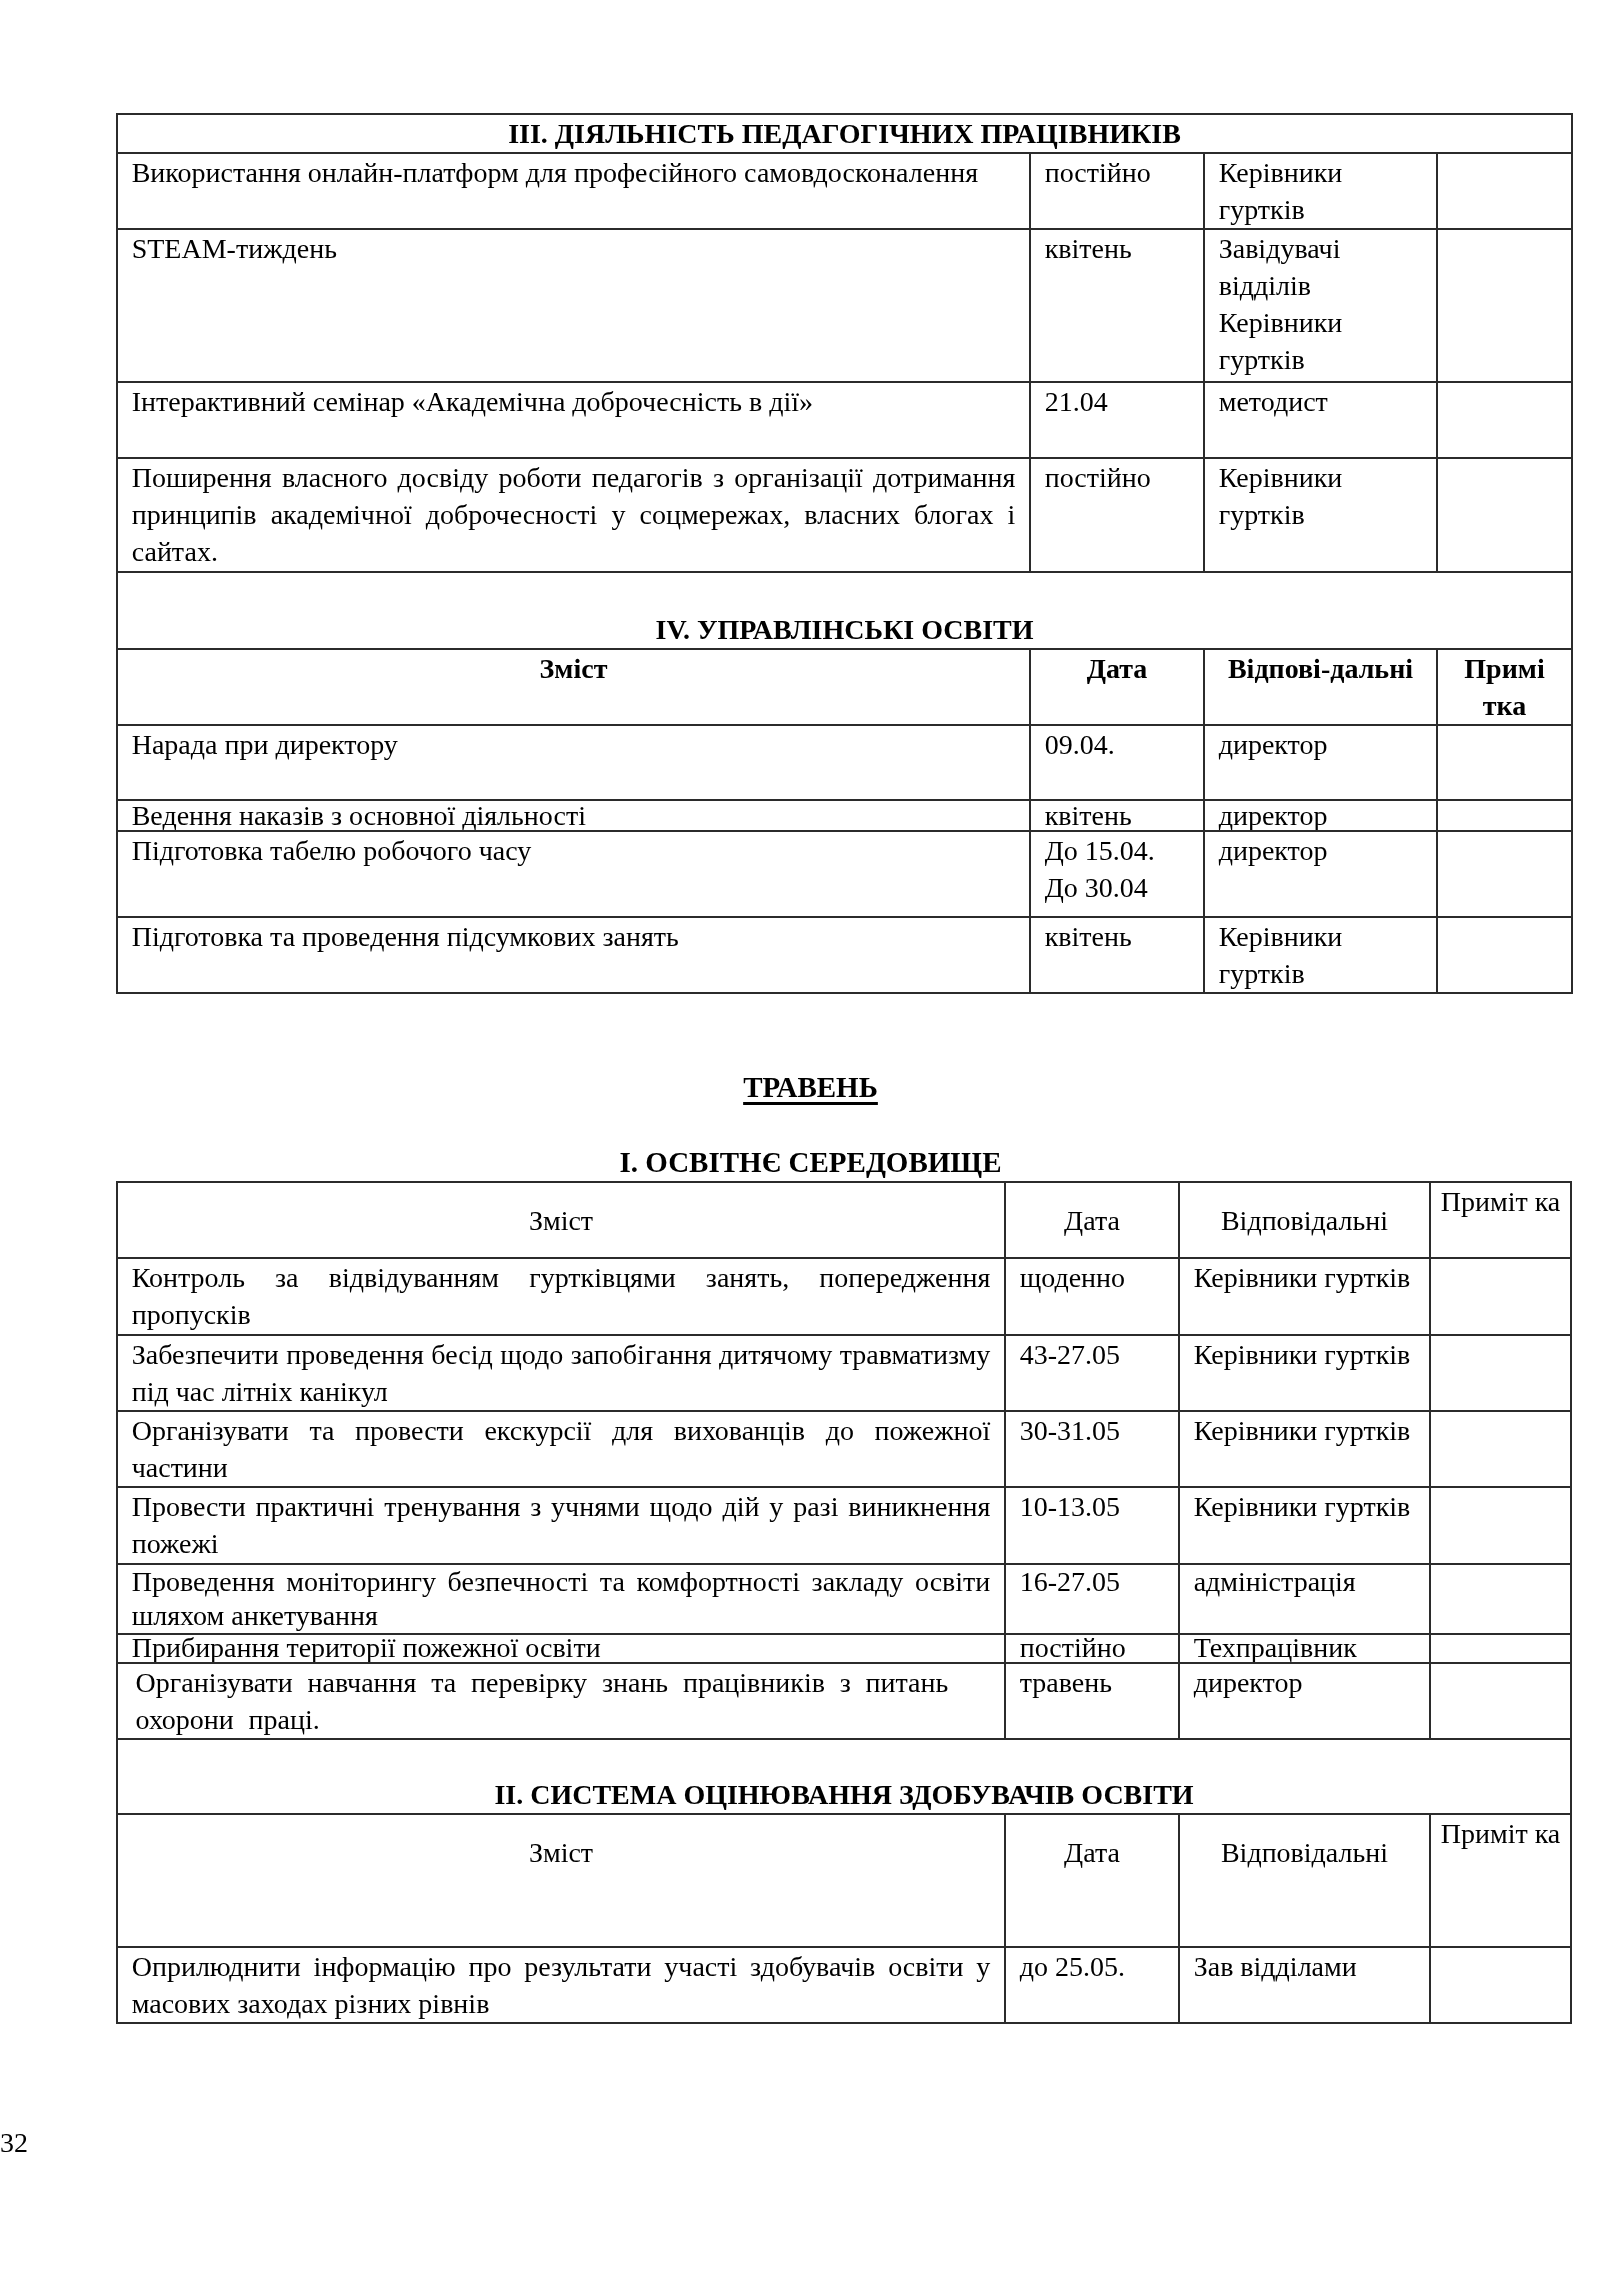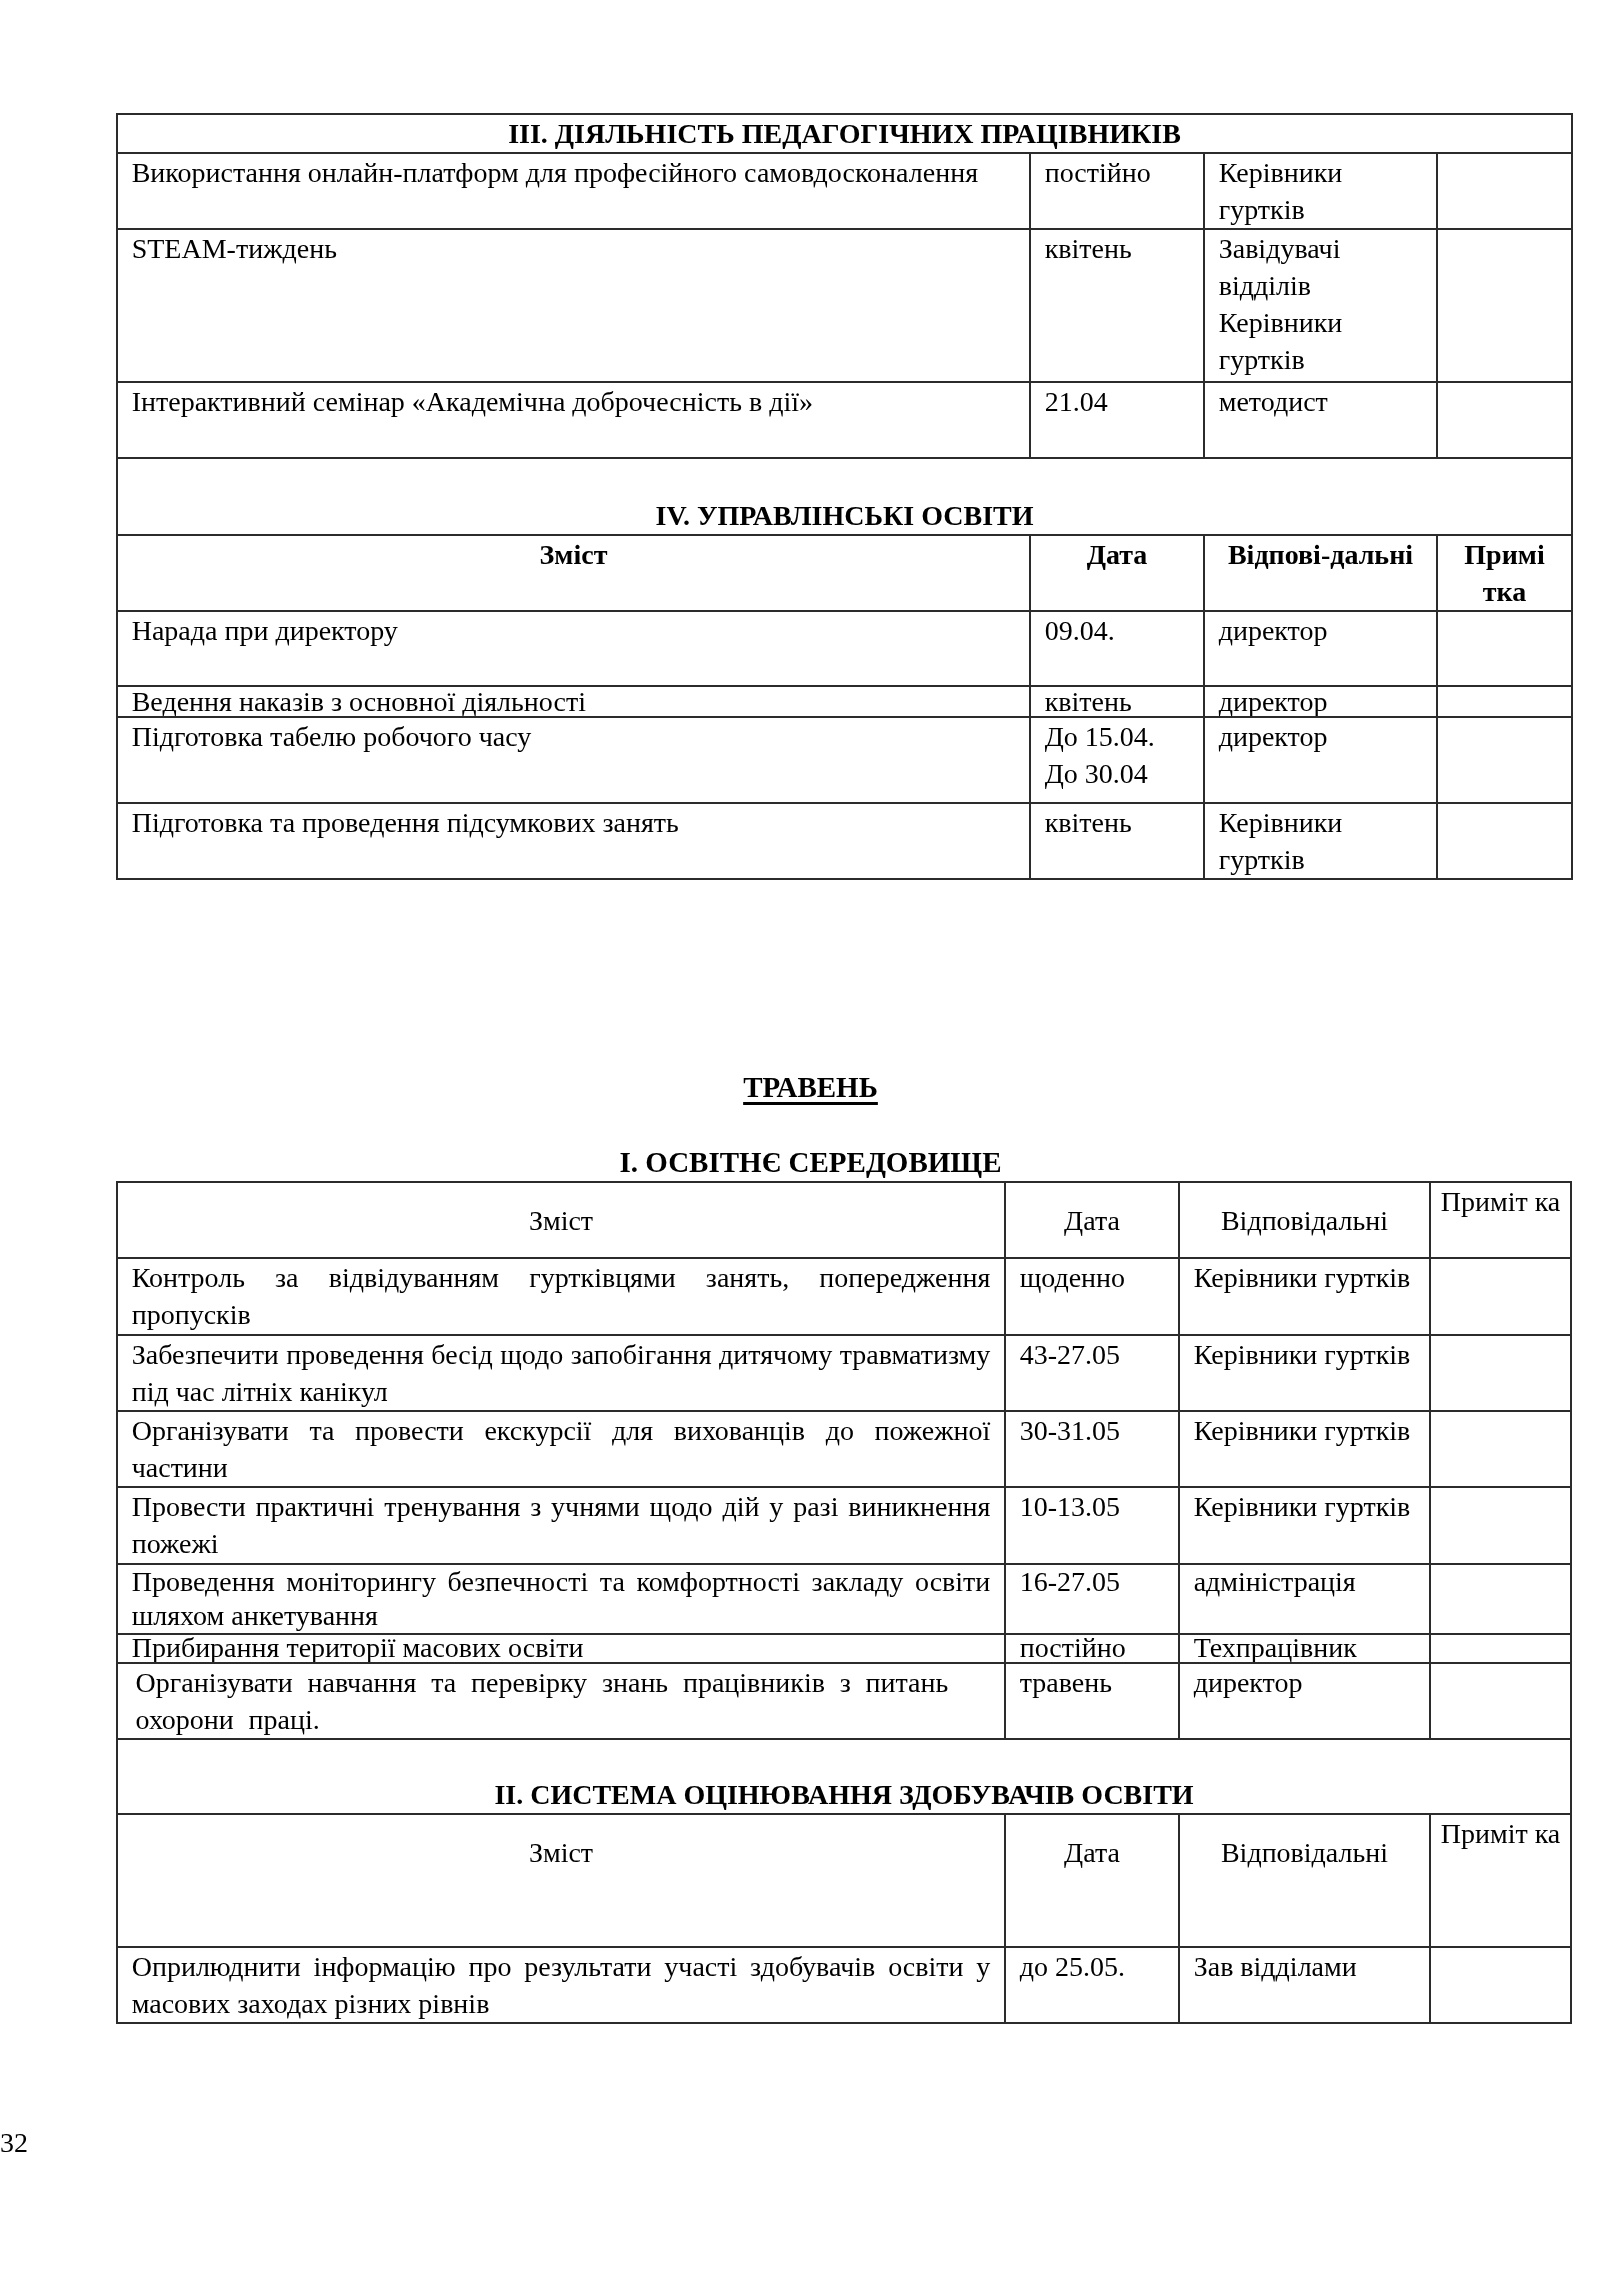--- a/index.html
+++ b/index.html
@@ -51,20 +51,26 @@
     <tr style="height:153px">
       <td class="content">STEAM-тиждень</td>
       <td>квітень</td>
       <td>Завідувачі відділів Керівники гуртків</td>
       <td></td>
     </tr>
     <tr style="height:76px">
       <td class="content">Інтерактивний семінар «Академічна доброчесність в дії»</td>
       <td>21.04</td>
       <td>методист</td>
+      <td></td>
+    </tr>
+    <tr style="height:114px">
+      <td class="content">Поширення власного досвіду роботи педагогів з організації дотримання принципів академічної доброчесності у соцмережах, власних блогах і сайтах.</td>
+      <td>постійно</td>
+      <td>Керівники гуртків</td>
       <td></td>
     </tr>
     <tr class="section" style="height:77px">
       <td colspan="4">IV. УПРАВЛІНСЬКІ ОСВІТИ</td>
     </tr>
     <tr class="hdr bold" style="height:75px">
       <td>Зміст</td>
       <td>Дата</td>
       <td>Відпові-дальні</td>
       <td class="notes-h">Примі тка</td>
@@ -139,21 +145,21 @@
       <td>Керівники гуртків</td>
       <td></td>
     </tr>
     <tr style="height:69px">
       <td class="content" style="line-height:34px">Проведення моніторингу безпечності та комфортності закладу освіти шляхом анкетування</td>
       <td style="line-height:34px">16-27.05</td>
       <td style="line-height:34px">адміністрація</td>
       <td></td>
     </tr>
     <tr style="height:27.4px">
-      <td class="content" style="line-height:26.5px">Прибирання території масових освіти</td>
+      <td class="content" style="line-height:26.5px">Прибирання території пожежної освіти</td>
       <td style="line-height:26.5px">постійно</td>
       <td style="line-height:26.5px">Техпрацівник</td>
       <td></td>
     </tr>
     <tr style="height:75px">
       <td style="text-align:left; word-spacing:7.8px; padding-left:17.6px">Організувати навчання та перевірку знань працівників з питань охорони праці.</td>
       <td>травень</td>
       <td>директор</td>
       <td></td>
     </tr>

